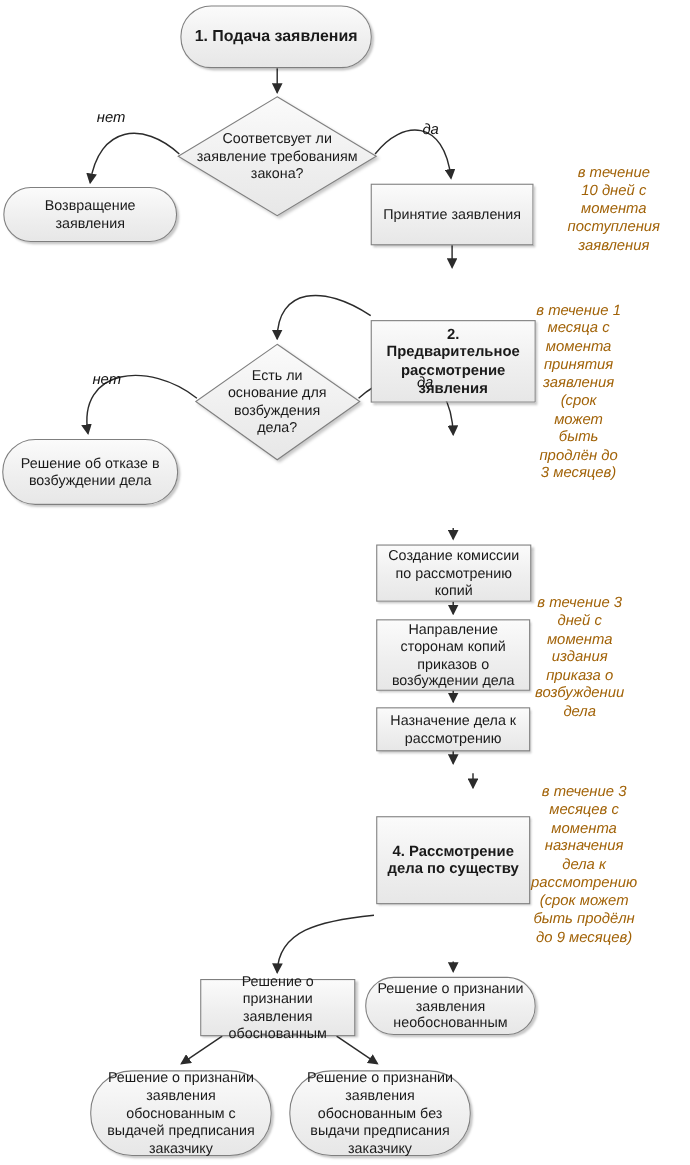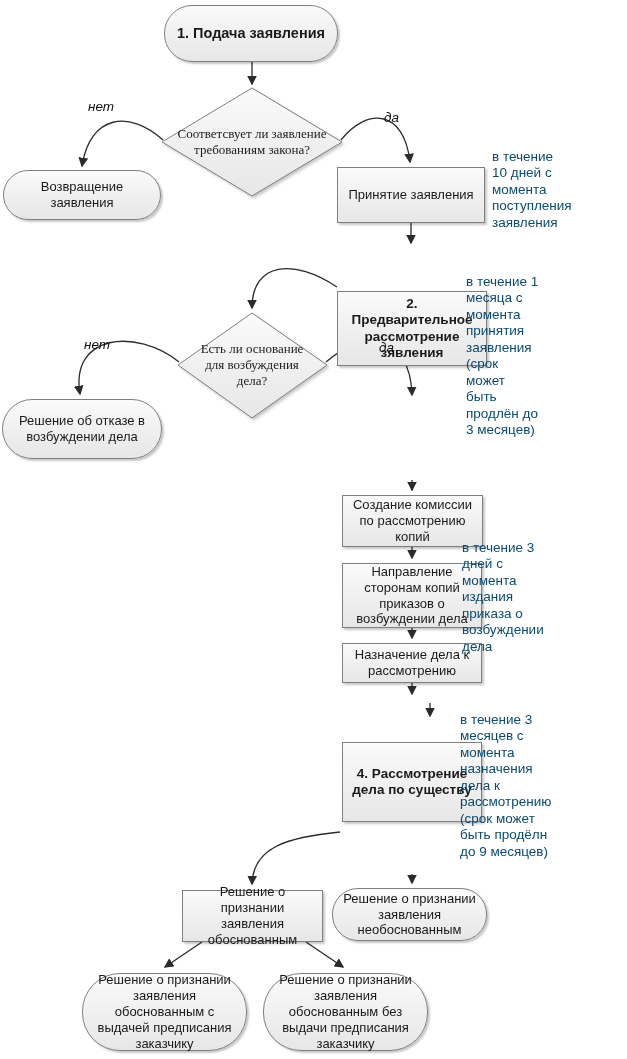--- a/index.html
+++ b/index.html
@@ -13,25 +13,25 @@
     border:1px solid #7f7f7f;
     background:linear-gradient(180deg,#fbfbfb 0%,#efefef 55%,#e7e7e7 100%);
     box-shadow:2px 2px 2px rgba(0,0,0,0.22);
     font-size:13px;line-height:1.22;
   }
   .stadium{border-radius:30px;}
   .bold{font-weight:bold;font-size:13.5px;margin-top:43px;}
   .title-node{font-weight:bold;font-size:14.5px;}
   .diamond-text{
     position:absolute;display:flex;align-items:center;justify-content:center;
-    text-align:center;font-size:13px;line-height:1.25;background:transparent;border:none;font-family:Liberation Serif, serif;
+    text-align:center;font-size:13px;line-height:1.25;background:transparent;border:none;
   }
   .note{
-    position:absolute;font-size:13.5px;line-height:1.22;
-    text-align:left;white-space:pre-line;color:#0c4a6e;
+    position:absolute;font-style:italic;font-size:13.5px;line-height:1.22;
+    text-align:center;white-space:pre-line;color:#a16207;
   }
   .elabel{position:absolute;font-style:italic;font-size:13.5px;color:#111;}
   svg#connectors{position:absolute;left:0;top:0;width:627px;height:1059px;}
   .shape{filter:drop-shadow(2px 2px 1.5px rgba(0,0,0,0.22));}
 </style>
 </head>
 <body>
 
 <div id="canvas">
 

